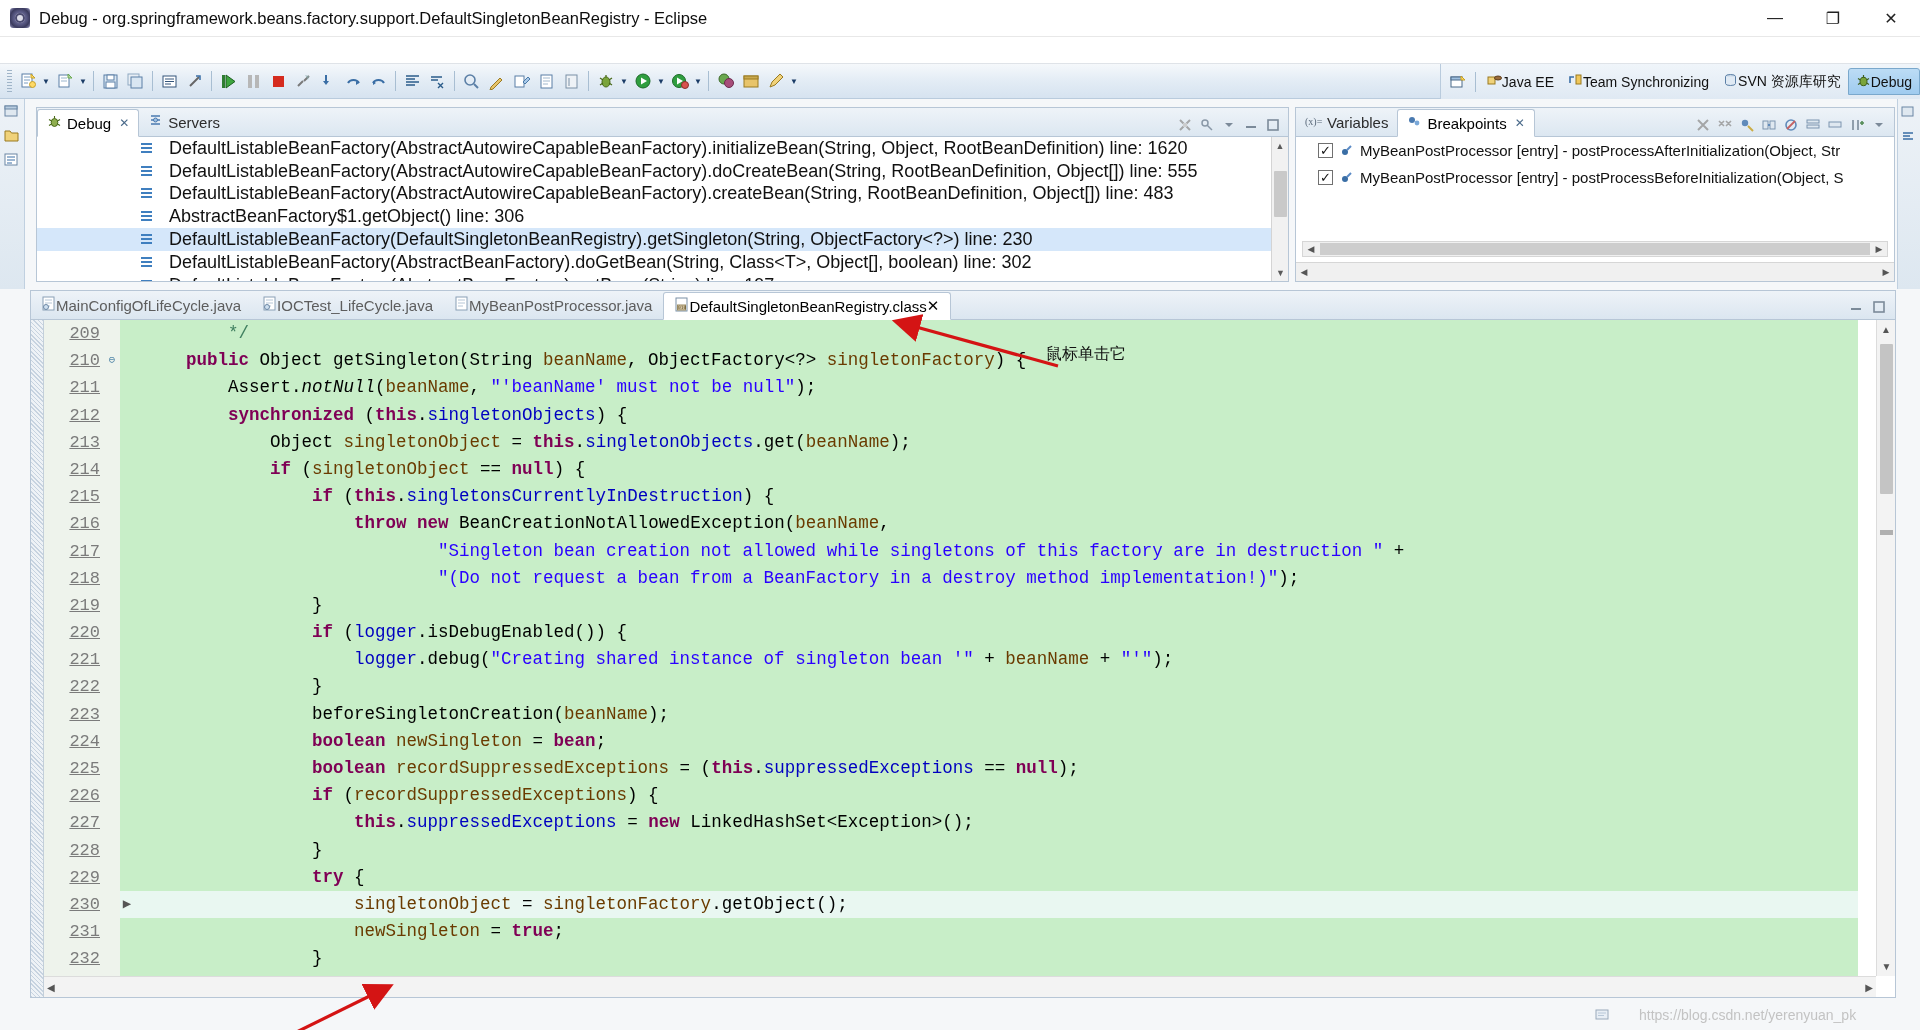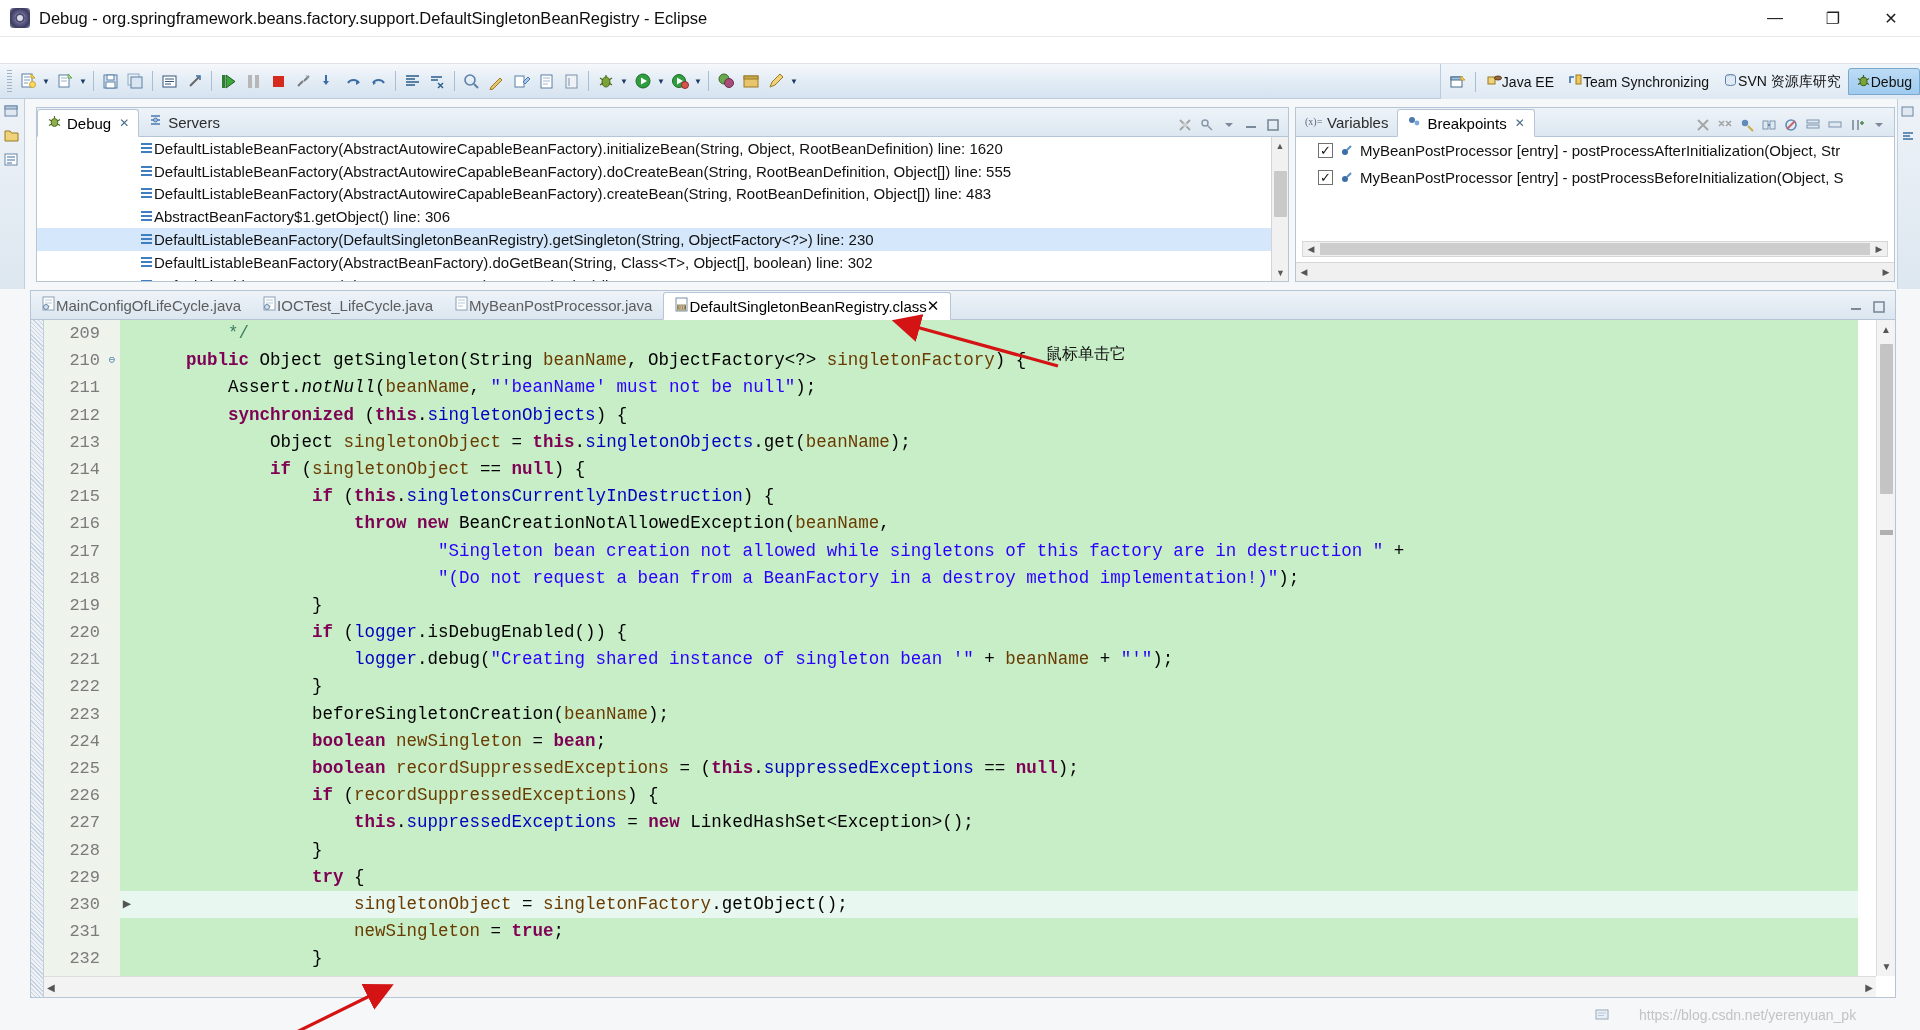--- a/index.html
+++ b/index.html
@@ -163,22 +163,22 @@
   .view-tools {
     margin-left:auto; display:flex; align-items:center; gap:6px;
     padding: 0 7px 3px 0;
   }
   .vt-ico { width:16px; height:16px; opacity:.85; }
 
   
   #debug-view { left: 36px; top: 8px; width: 1253px; height: 175px; }
   .stack-list { position:relative; height: calc(100% - 29px); overflow:hidden; background:#fff; }
   .stack-row {
-    display:flex; align-items:center; gap:2px;
-    height: 22.8px; padding-left: 104px; font-size: 15px; color:#111;
+    display:flex; align-items:center; gap:17px;
+    height: 22.8px; padding-left: 104px; font-size: 18px; color:#111;
     white-space: nowrap;
   }
   .stack-row.selected { background:#d5e7fa; }
   .frame-ico {
     width:11px; height:11px; flex:none;
     background-image: repeating-linear-gradient(to bottom,#3f7fbf 0 2px, transparent 2px 4px);
   }
   .vscroll {
     position:absolute; right:0; top:0; width:17px; height:100%;
     background:#f1f1f1; border-left:1px solid #d4d4d4;
@@ -236,21 +236,21 @@
     position:absolute; left:13px; top:0; right:37px; bottom:21px;
     background:#c8eec8;
     font-family:"Liberation Mono","DejaVu Sans Mono",monospace;
     font-size:17.5px; line-height:27.2px;
     overflow:hidden;
   }
   .code-line { display:flex; height:27.2px; white-space:pre; }
   .code-line.cur { background:#e9f7f1; }
   .ln {
     width: 60px; flex:none; text-align:right; padding-right:4px;
-    color:#7b7b7b; background:#eef3ec; font-size:17px;
+    color:#7b7b7b; background:#eef3ec; font-size:17px;text-decoration:underline;
   }
   .code-line.cur .ln { background:#eef3ec; }
   .fold {
     width: 16px; flex:none; background:#eef3ec; color:#5588aa; font-size:11px;
     display:flex; align-items:center; justify-content:center;
   }
   .gut-arrow {
     width: 14px; flex:none; background:#c8eec8; color:#555; font-size:14px;
     display:flex; align-items:center; justify-content:center;
   }

